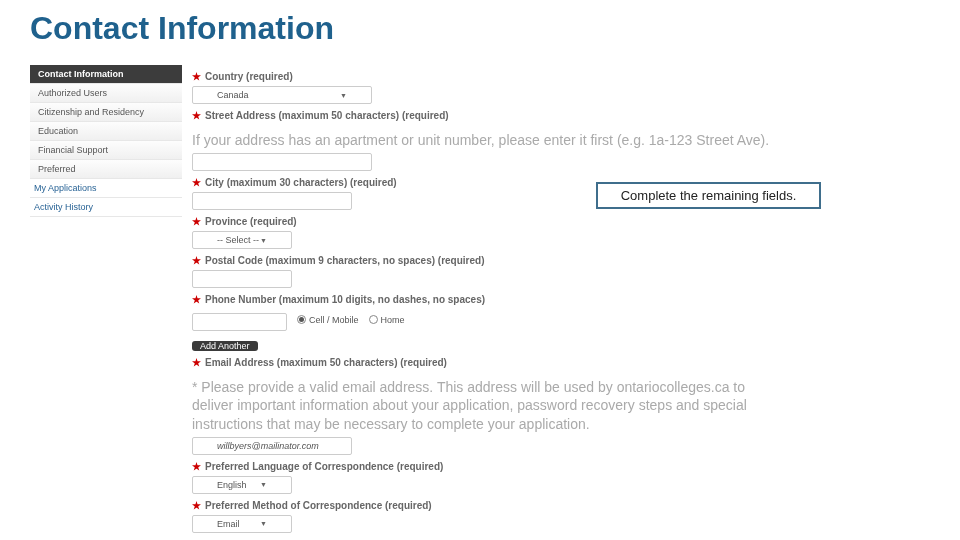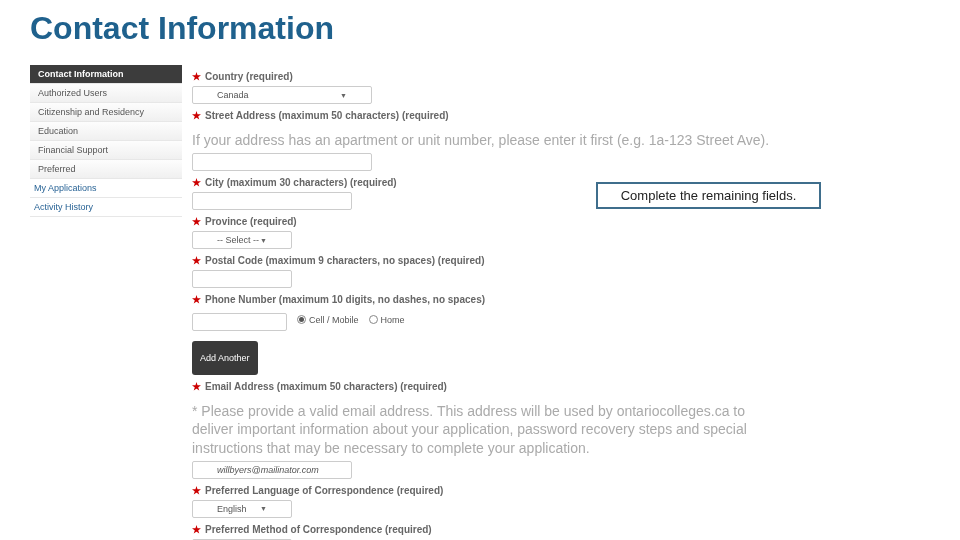--- a/index.html
+++ b/index.html
@@ -106,21 +106,21 @@
   }
   .radio-circle.checked::after{
     content:""; position:absolute; width:5px;height:5px;background:#555;
     border-radius:50%; top:1px; left:1px;
   }
   .add-another {
     margin-top: 10px;
     background:#3a3a3a;
     color:#fff;
     font-size:9px;
-    padding:12px 8px;
+    padding:0 8px;
     border-radius:3px;
     display:inline-block;
     cursor:pointer;
   }
   .section-sub {
     font-weight:bold;
     color:#666;
     font-size:10.5px;
     margin-top:20px;
   }

